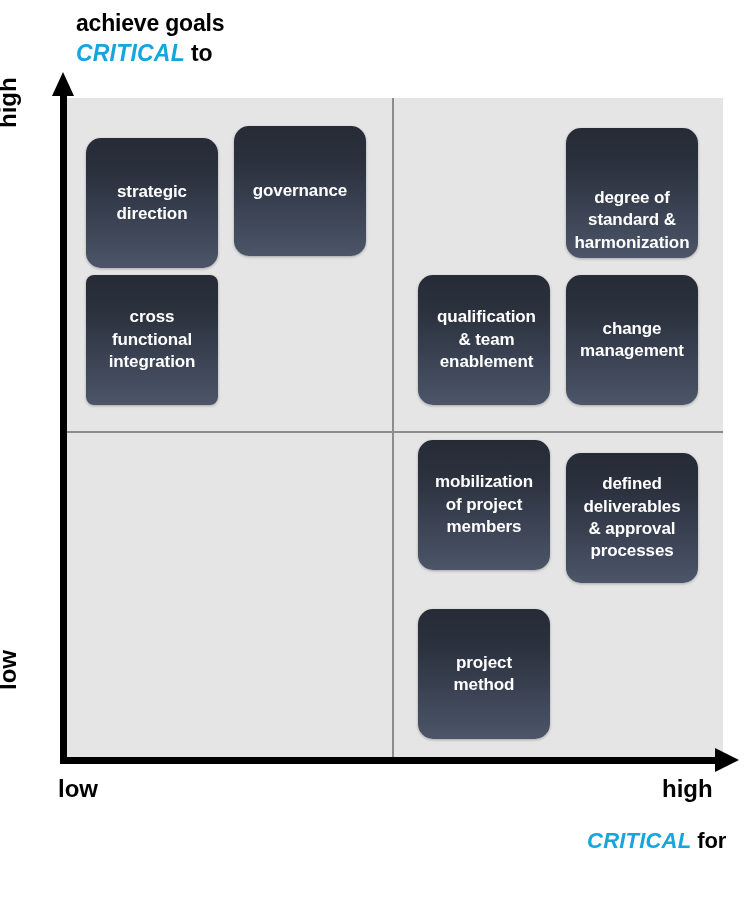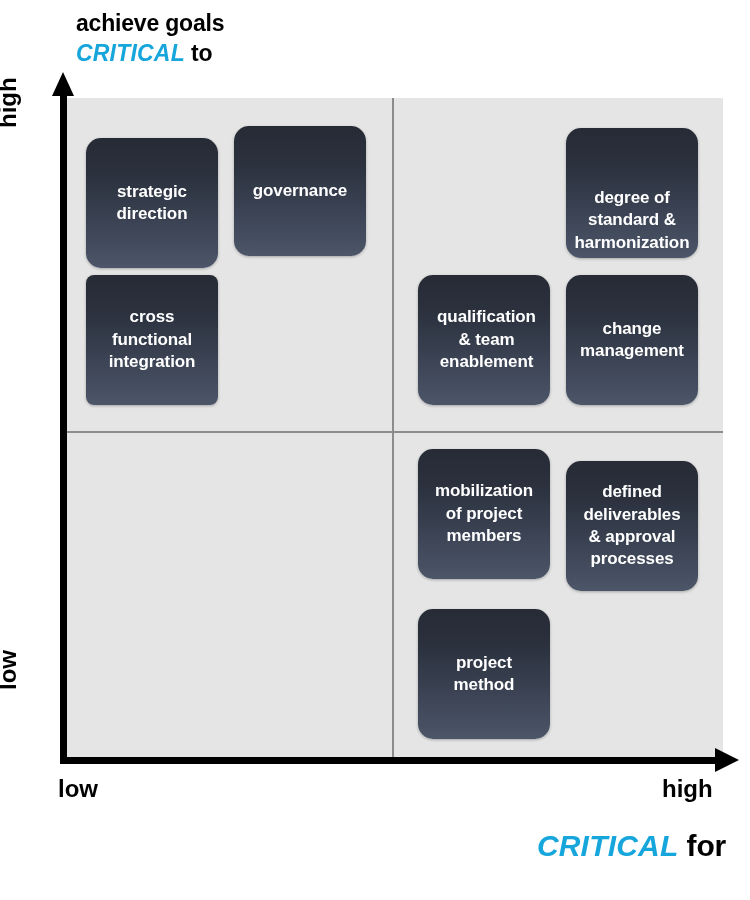--- a/index.html
+++ b/index.html
@@ -30,21 +30,21 @@
     color: #16A6DC;
     font-style: italic;
     letter-spacing: 0.2px;
   }
 
   
   .footer-label {
     position: absolute;
     right: 24px;
     top: 826px;
-    font-size: 30px;
+    font-size: 22px;
     font-weight: bold;
     line-height: 1.32;
     color: #000000;
     text-align: right;
     letter-spacing: -0.2px;
   }
   .footer-label .accent {
     color: #16A6DC;
     font-style: italic;
     letter-spacing: 0.2px;
@@ -198,26 +198,26 @@
       </div>
       <div class="card" style="left: 352px; top: 177px; padding-left: 8px;">
         <div class="card-label">qualification
 &amp; team
 enablement</div>
       </div>
       <div class="card" style="left: 500px; top: 177px;">
         <div class="card-label">change
 management</div>
       </div>
-      <div class="card" style="left: 352px; top: 351px;">
+      <div class="card" style="left: 352px; top: 342px;">
         <div class="card-label">mobilization
 of project
 members</div>
       </div>
-      <div class="card" style="left: 500px; top: 363px;">
+      <div class="card" style="left: 500px; top: 355px;">
         <div class="card-label">defined
 deliverables
 &amp; approval
 processes</div>
       </div>
       <div class="card" style="left: 352px; top: 511px; align-items: center;">
         <div class="card-label">project
 method</div>
       </div>
     </div>

